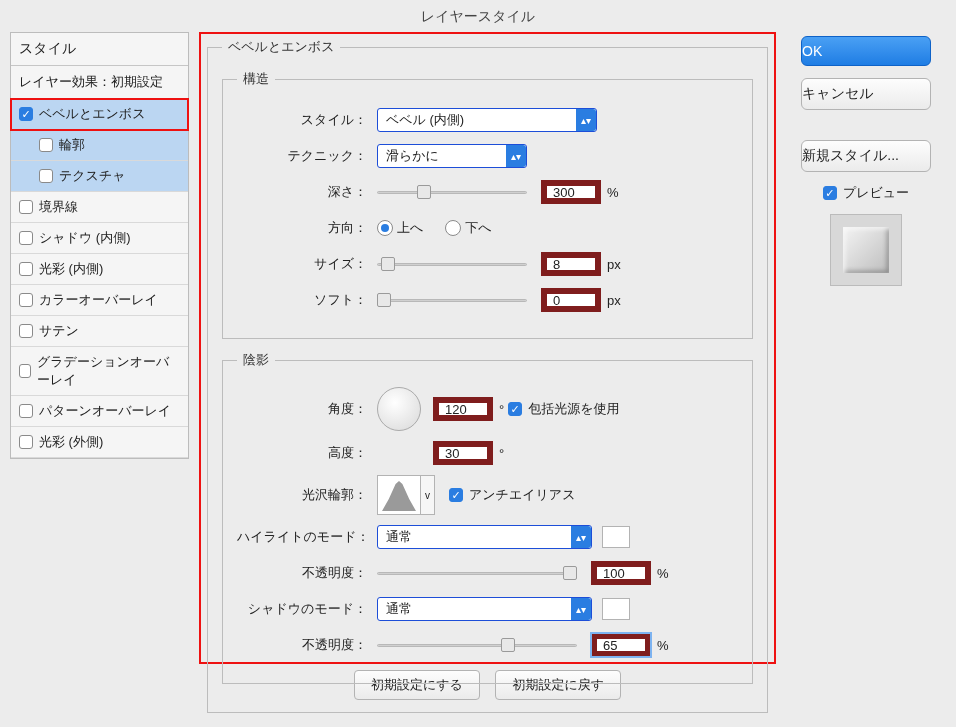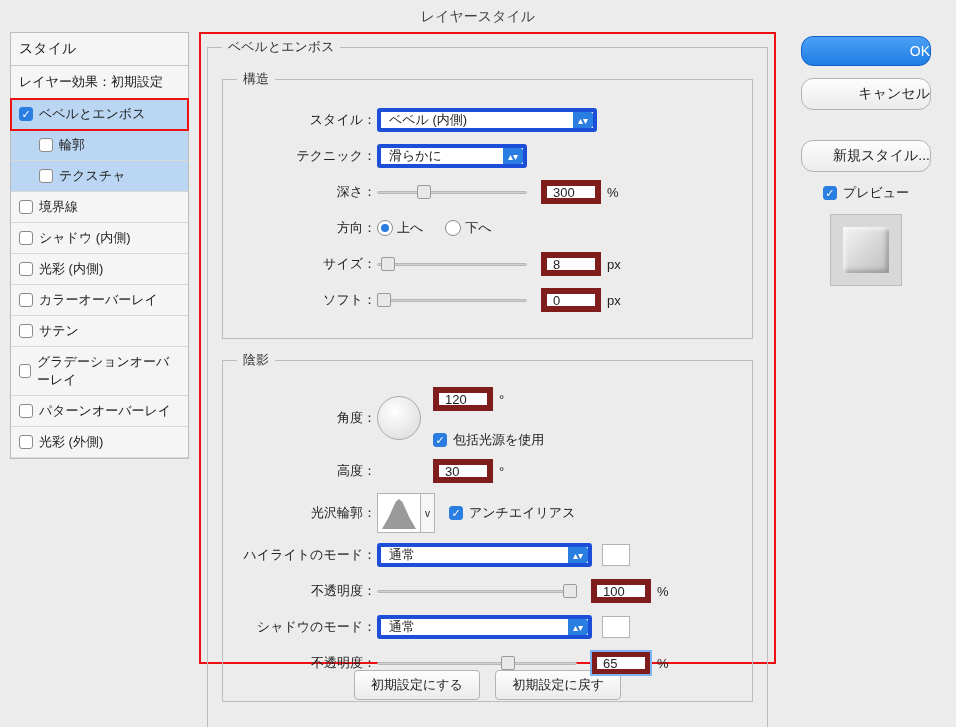--- a/index.html
+++ b/index.html
@@ -16,22 +16,22 @@
   .style-item.indent { padding-left:28px;}
   .style-item.sel { background:#bbd6f2;}
   .cb { width:14px; height:14px; border:1px solid #8a8a8a; border-radius:3px; background:#fff; display:inline-flex; align-items:center; justify-content:center; font-size:11px; line-height:1; color:#fff;}
   .cb.checked { background:#2a7de1; border-color:#2a7de1;}
   
   .center-col { flex:1; position:relative;}
   .red-box { border:2px solid #e11; padding:4px 6px 6px 6px; height:632px;}
   fieldset.group { border:1px solid #bcbcbc; margin:4px 0 12px 0; padding:10px 14px 16px 14px; position:relative;}
   fieldset.group > legend { padding:0 6px; font-size:13px; color:#333;}
   .row { display:flex; align-items:center; margin:8px 0; min-height:28px;}
-  .lbl { width:140px; text-align:right; padding-right:1px; white-space:nowrap;}
-  .select { height:24px; background:#fff; border:4px solid #1d4ed8; border-radius:3px; display:flex; align-items:center; padding:0 6px 0 8px; position:relative; }
+  .lbl { width:140px; text-align:right; padding-right:10px; white-space:nowrap;}
+  .select { height:24px; background:#fff; border:1px solid #1d4ed8; border-radius:3px; display:flex; align-items:center; padding:0 6px 0 8px; position:relative; }
   .select .arrow { position:absolute; right:0; top:0; bottom:0; width:20px; background:#2a7de1; border-radius:0 3px 3px 0; display:flex; align-items:center; justify-content:center; color:#fff; font-size:10px;}
   .select.w1 { width:220px;}
   .select.w2 { width:150px;}
   .select.w3 { width:215px;}
   .num-input { width:60px; height:24px; border:6px solid #7f1d1d; background:#fff; padding:0 6px; display:flex; align-items:center;}
   .num-input.focus { outline:2px solid #7db3f0; outline-offset:-1px;text-align:right;}
   .unit { margin-left:6px;}
   .slider { width:150px; height:14px; position:relative; margin-right:14px;}
   .slider .track { position:absolute; left:0; right:0; top:6px; height:3px; background:#d0d0d0; border:1px solid #b8b8b8; border-radius:2px;}
   .slider .thumb { position:absolute; top:0; width:14px; height:14px; background:#e8e8e8; border:1px solid #9a9a9a; border-radius:2px;}
@@ -39,21 +39,21 @@
   .radio.on::after { content:""; width:8px; height:8px; background:#2a7de1; border-radius:50%;}
   .angle-dial { width:44px; height:44px; border:1px solid #aaa; border-radius:50%; background:radial-gradient(circle at 40% 35%,#fff,#d8d8d8); position:relative; margin-right:12px;}
   .swatch { width:28px; height:22px; border:1px solid #b3b3b3; background:#fff; margin-left:10px;}
   .curve { width:44px; height:40px; border:1px solid #b3b3b3; background:#fff; position:relative; display:inline-block;}
   .curve::before { content:""; position:absolute; left:4px; right:4px; bottom:3px; height:30px; background:#9a9a9a; clip-path: polygon(0% 100%, 20% 60%, 40% 10%, 50% 0%, 60% 10%, 80% 60%, 100% 100%);}
   .curve-side { width:14px; height:40px; border:1px solid #b3b3b3; border-left:none; background:#f6f6f6; display:inline-flex; align-items:center; justify-content:center; font-size:10px;}
   .bottom-btns { text-align:center; margin-top:6px;}
   .small-btn { display:inline-block; background:linear-gradient(#fdfdfd,#ebebeb); border:1px solid #b3b3b3; border-radius:4px; padding:5px 16px; margin:0 6px; font-size:13px;}
   
   .right-col { width:160px; padding-top:4px;}
-  .btn { display:block; width:130px; margin:0 auto 12px auto; text-align:right; padding:6px 0; border-radius:12px; font-size:14px;}
+  .btn { display:block; width:130px; margin:0 auto 12px auto; text-align:left; padding:6px 0; border-radius:6px; font-size:14px;}
   .btn.primary { background:linear-gradient(#4aa0f4,#1f7de4); color:#fff; border:1px solid #0e62c7;}
   .btn.normal { background:linear-gradient(#fdfdfd,#ebebeb); border:1px solid #b3b3b3; color:#222;}
   .preview-row { display:flex; align-items:center; justify-content:center; gap:6px; margin:10px 0 12px;}
   .preview-thumb { width:72px; height:72px; margin:6px auto 0; border:1px solid #bbb; background:#d8d8d8; display:flex; align-items:center; justify-content:center;}
   .preview-thumb .inner { width:46px; height:46px; background:linear-gradient(135deg,#f4f4f4,#bdbdbd); box-shadow: inset 2px 2px 4px rgba(255,255,255,.8), inset -2px -2px 5px rgba(0,0,0,.3);}
 </style>
 </head>
 <body>
 
 <div class="window">
@@ -168,21 +168,21 @@
             <div class="num-input">0</div>
             <span class="unit">px</span>
           </div>
         </fieldset>
 
         <fieldset class="group">
           <legend>陰影</legend>
           <div class="row">
             <div class="lbl">角度：</div>
             <div class="angle-dial"></div>
-            <div style="display:flex;flex-direction:column;gap:20px;">
+            <div style="display:flex;gap:4px;">
               <div style="display:flex;align-items:center;">
                 <div class="num-input">120</div>
                 <span class="unit">°</span>
               </div>
               <div style="display:flex;align-items:center;gap:6px;">
                 <span class="cb checked">✓</span>
                 <span>包括光源を使用</span>
               </div>
             </div>
           </div>

